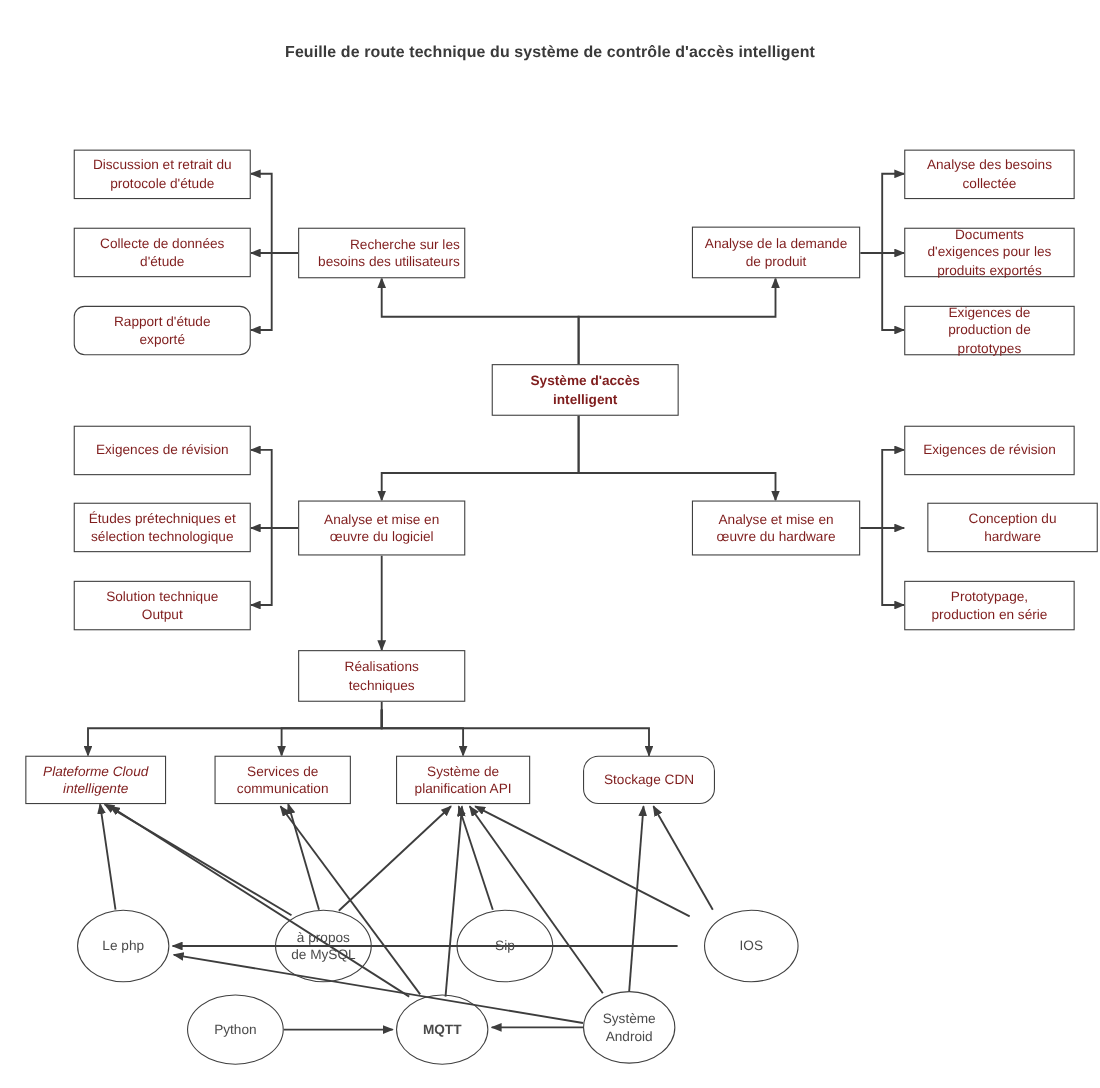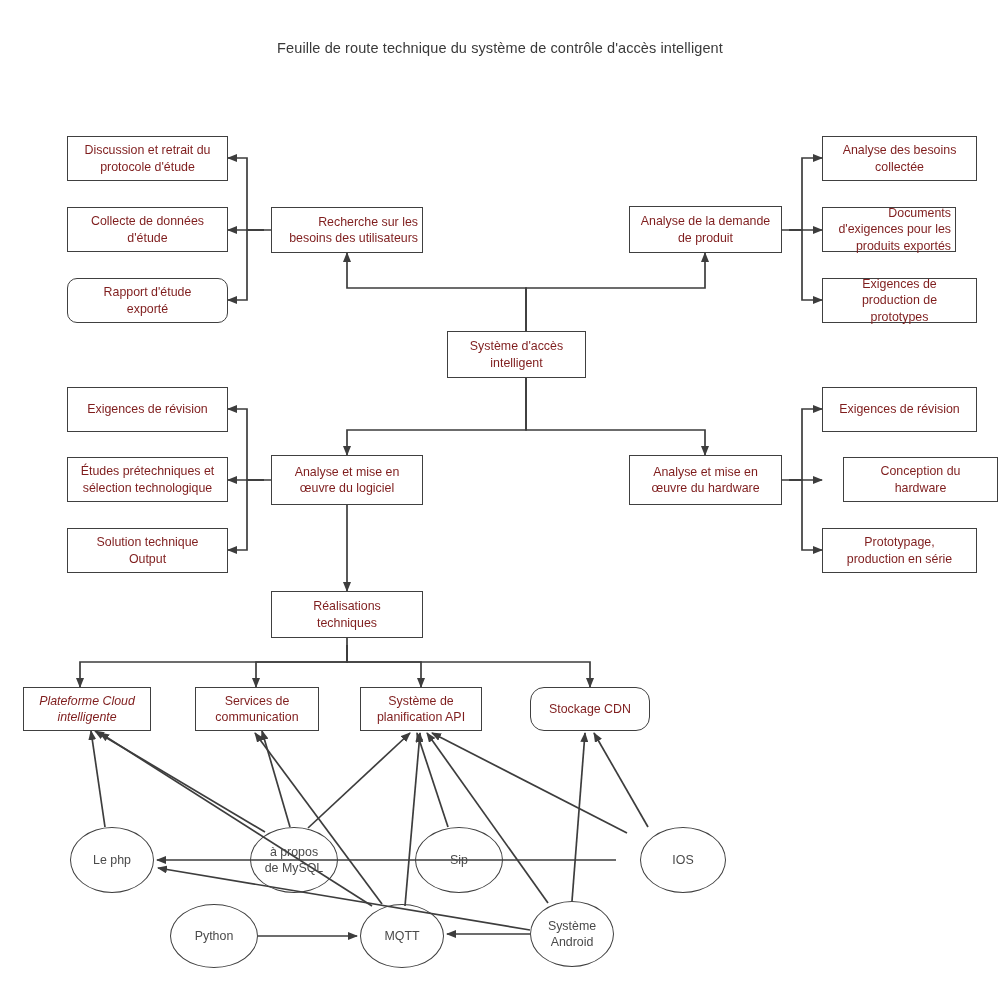--- a/index.html
+++ b/index.html
@@ -27,21 +27,21 @@
     height: 989px;
     pointer-events: none;
   }
   .title {
     position: absolute;
     left: 250px;
     top: 38px;
     width: 500px;
     text-align: center;
     font-size: 14.5px;
-    font-weight: normal;
+    font-weight: bold;
     line-height: 1.45;
     color: #3a3a3a;
     letter-spacing: .1px;
   }
   .node {
     position: absolute;
     box-sizing: border-box;
     border: 1.6px solid #404040;
     background: #ffffff;
     color: #7f1d1d;
@@ -168,27 +168,27 @@
       </div>
       <div class="node" style="left: 271px; top: 207px; width: 152px; height: 46px; text-align: right;">
         <span>Recherche sur les<br>besoins des utilisateurs</span>
       </div>
       <div class="node" style="left: 629px; top: 206px; width: 153px; height: 47px;">
         <span>Analyse de la demande<br>de produit</span>
       </div>
       <div class="node" style="left: 822px; top: 136px; width: 155px; height: 45px;">
         <span>Analyse des besoins<br>collectée</span>
       </div>
-      <div class="node overflow" style="left: 822px; top: 207px; width: 134px; height: 45px; text-align: right;">
+      <div class="node overflow" style="left: 822px; top: 207px; width: 155px; height: 45px;">
         <span>Documents<br>d'exigences pour les<br>produits exportés</span>
       </div>
       <div class="node overflow" style="left: 822px; top: 278px; width: 155px; height: 45px;">
         <span>Exigences de<br>production de<br>prototypes</span>
       </div>
-      <div class="node" style="left: 447px; top: 331px; width: 139px; height: 47px;">
+      <div class="node" style="left: 447px; top: 331px; width: 170px; height: 47px; font-weight: bold;">
         <span>Système d'accès<br>intelligent</span>
       </div>
       <div class="node" style="left: 67px; top: 387px; width: 161px; height: 45px;">
         <span>Exigences de révision</span>
       </div>
       <div class="node" style="left: 67px; top: 457px; width: 161px; height: 45px;">
         <span>Études prétechniques et<br>sélection technologique</span>
       </div>
       <div class="node" style="left: 67px; top: 528px; width: 161px; height: 45px;">
         <span>Solution technique<br>Output</span>
@@ -231,21 +231,21 @@
       </div>
       <div class="ellipse" style="left: 415px; top: 827px; width: 88px; height: 66px;">
         <span>Sip</span>
       </div>
       <div class="ellipse" style="left: 640px; top: 827px; width: 86px; height: 66px;">
         <span>IOS</span>
       </div>
       <div class="ellipse" style="left: 170px; top: 904px; width: 88px; height: 64px;">
         <span>Python</span>
       </div>
-      <div class="ellipse" style="left: 360px; top: 904px; width: 84px; height: 64px;">
+      <div class="ellipse" style="left: 360px; top: 904px; width: 84px; height: 64px; font-weight: bold;">
         <span>MQTT</span>
       </div>
       <div class="ellipse" style="left: 530px; top: 901px; width: 84px; height: 66px;">
         <span>Système<br>Android</span>
       </div>
     </div>
 
 </div>
 
 </body></html>

